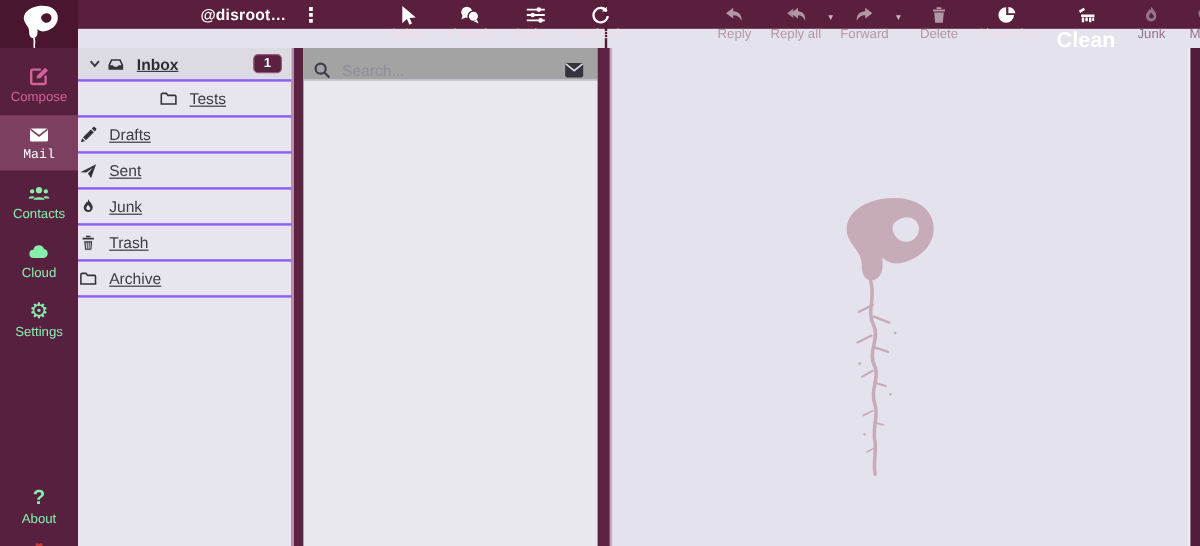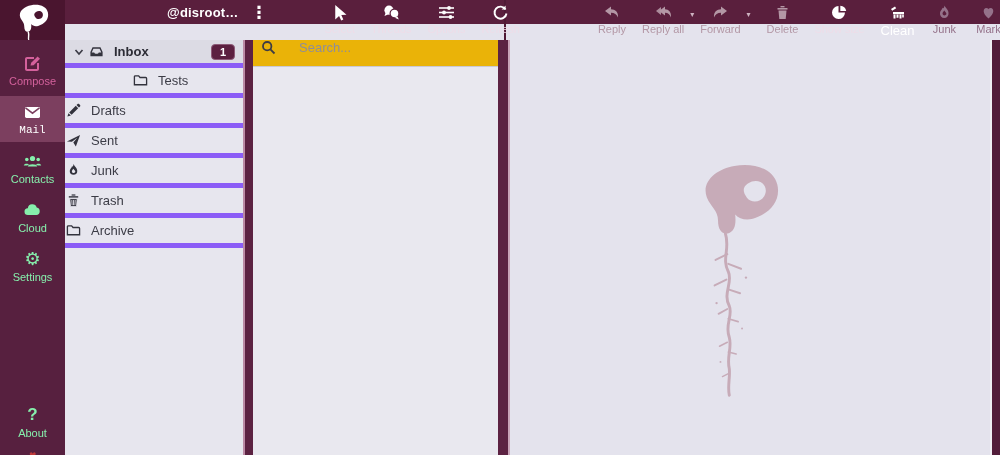--- a/index.html
+++ b/index.html
@@ -35,21 +35,21 @@
     display:flex; flex-direction:column; align-items:center; justify-content:flex-start;
     padding:4px 8px 0 8px; min-width:44px; cursor:pointer; position:relative;
   }
   .tb-btn .ticon { height:17px; display:flex; align-items:center; justify-content:center; color:#ffffff; }
   .tb-btn .ticon svg { width:17px; height:17px; }
   .tb-btn .tlabel { font-size:11px; color:#eedde8; margin-top:2px; white-space:nowrap; }
   .tb-btn.disabled .ticon { color:#b397a5; }
   .tb-btn.disabled .tlabel { color:#b397a5; }
   .tb-btn.dim .ticon { color:#95728a; }
   .tb-btn.dim .tlabel { color:#95728a; }
-  .tb-btn.emph .tlabel { color:#ffffff; font-weight:normal; font-size:13px; }
+  .tb-btn.emph .tlabel { color:#ffffff; font-weight:bold; font-size:18px; }
   .mini-caret {
     position:absolute; right:-2px; top:10px; font-size:8px; color:#cdb2c0; cursor:pointer;
   }
   .header-seam { position:absolute; left:504px; top:0; width:2px; height:40px; background:#4f1a35; }
 
   
   .body { position:absolute; top:40px; left:0; width:1000px; height:415px; display:flex; }
 
   
   .sidebar {
@@ -70,21 +70,21 @@
   .gear-glyph { font-size:18px; line-height:1; }
   .donate-peek {
     position:absolute; bottom:-6px; left:50%; transform:translateX(-50%);
     color:#c03a3a; font-size:12px; line-height:1; cursor:pointer;
   }
 
   
   .folders { width:178px; flex:none; background:#e7e6ee; display:flex; flex-direction:column; }
   .frow {
     height:30px; display:flex; align-items:center; cursor:pointer;
-    border-bottom:5px solid #8b5cf6; color:#3a3a44; position:relative;
+    border-bottom:2px solid #8b5cf6; color:#3a3a44; position:relative;text-decoration:underline;
   }
   .frow .ficon { width:16px; height:16px; margin-right:10px; display:flex; align-items:center; justify-content:center; }
   .frow .ficon svg { width:15px; height:15px; }
   .frow .fname { font-size:13px; color:#3c3c46; }
   .frow.selected { background:#dcdbe4; height:28px; }
   .frow.selected .fname { font-weight:bold; color:#2c2c35; }
   .frow .expander { width:14px; margin-left:7px; margin-right:2px; display:flex; align-items:center; justify-content:center; }
   .frow .expander svg { width:10px; height:10px; }
   .frow.top-level { }
   .frow.selected { padding-left:0; }
@@ -95,22 +95,22 @@
     border:1px solid #8d5a77;
   }
 
   
   .divider1 { width:10px; flex:none; background:#5c2242; border-left:2px solid #bb8aa5; }
   .divider2 { width:12px; flex:none; background:#5c2242; border-right:2px solid #c9a3b8; }
 
   
   .mlist { width:245px; flex:none; background:#e9e8ef; display:flex; flex-direction:column; }
   .searchbar {
-    height:27px; background:#eab308; border-bottom:1px solid #cac9d3;
-    display:flex; align-items:flex-start; padding:0 8px; gap:23px; flex:none;
+    height:27px; background:#a3a3a3; border-bottom:1px solid #cac9d3;
+    display:flex; align-items:flex-end; padding:0 8px; gap:9px; flex:none;
   }
   .searchbar .mag { color:#3c3c46; display:flex; }
   .searchbar .mag svg { width:15px; height:15px; }
   .search-input {
     flex:1; border:none; background:transparent; outline:none;
     font-size:13px; color:#3c3c46; font-family:"Liberation Sans", sans-serif;
   }
   .search-input::placeholder { color:#8f8e99; }
   .scope-envelope { color:#343440; display:flex; cursor:pointer; }
   .scope-envelope svg { width:17px; height:15px; }

